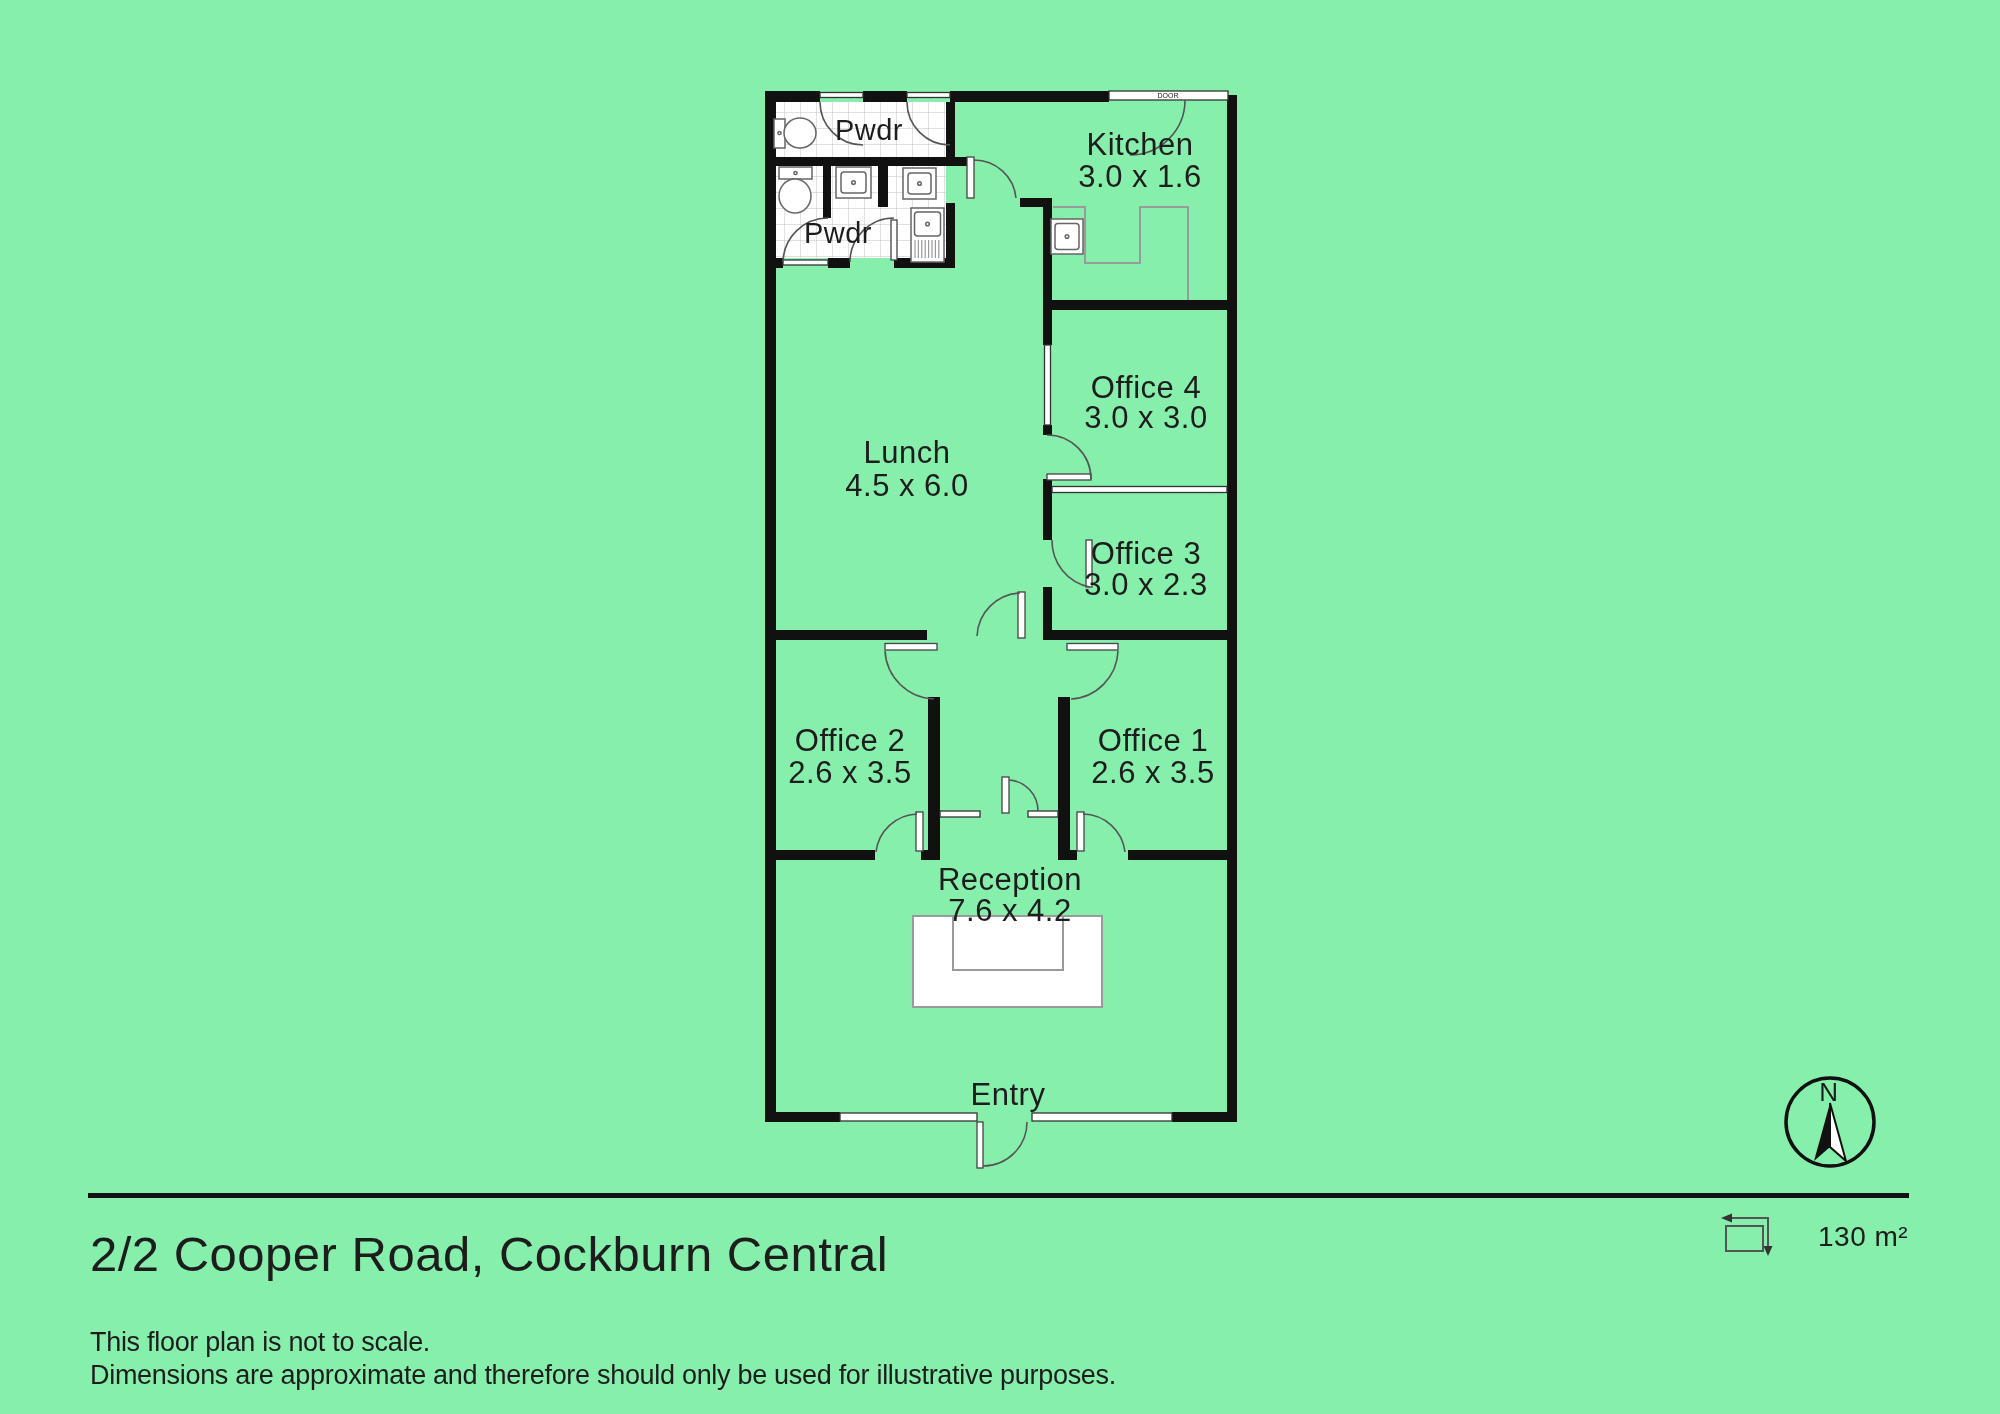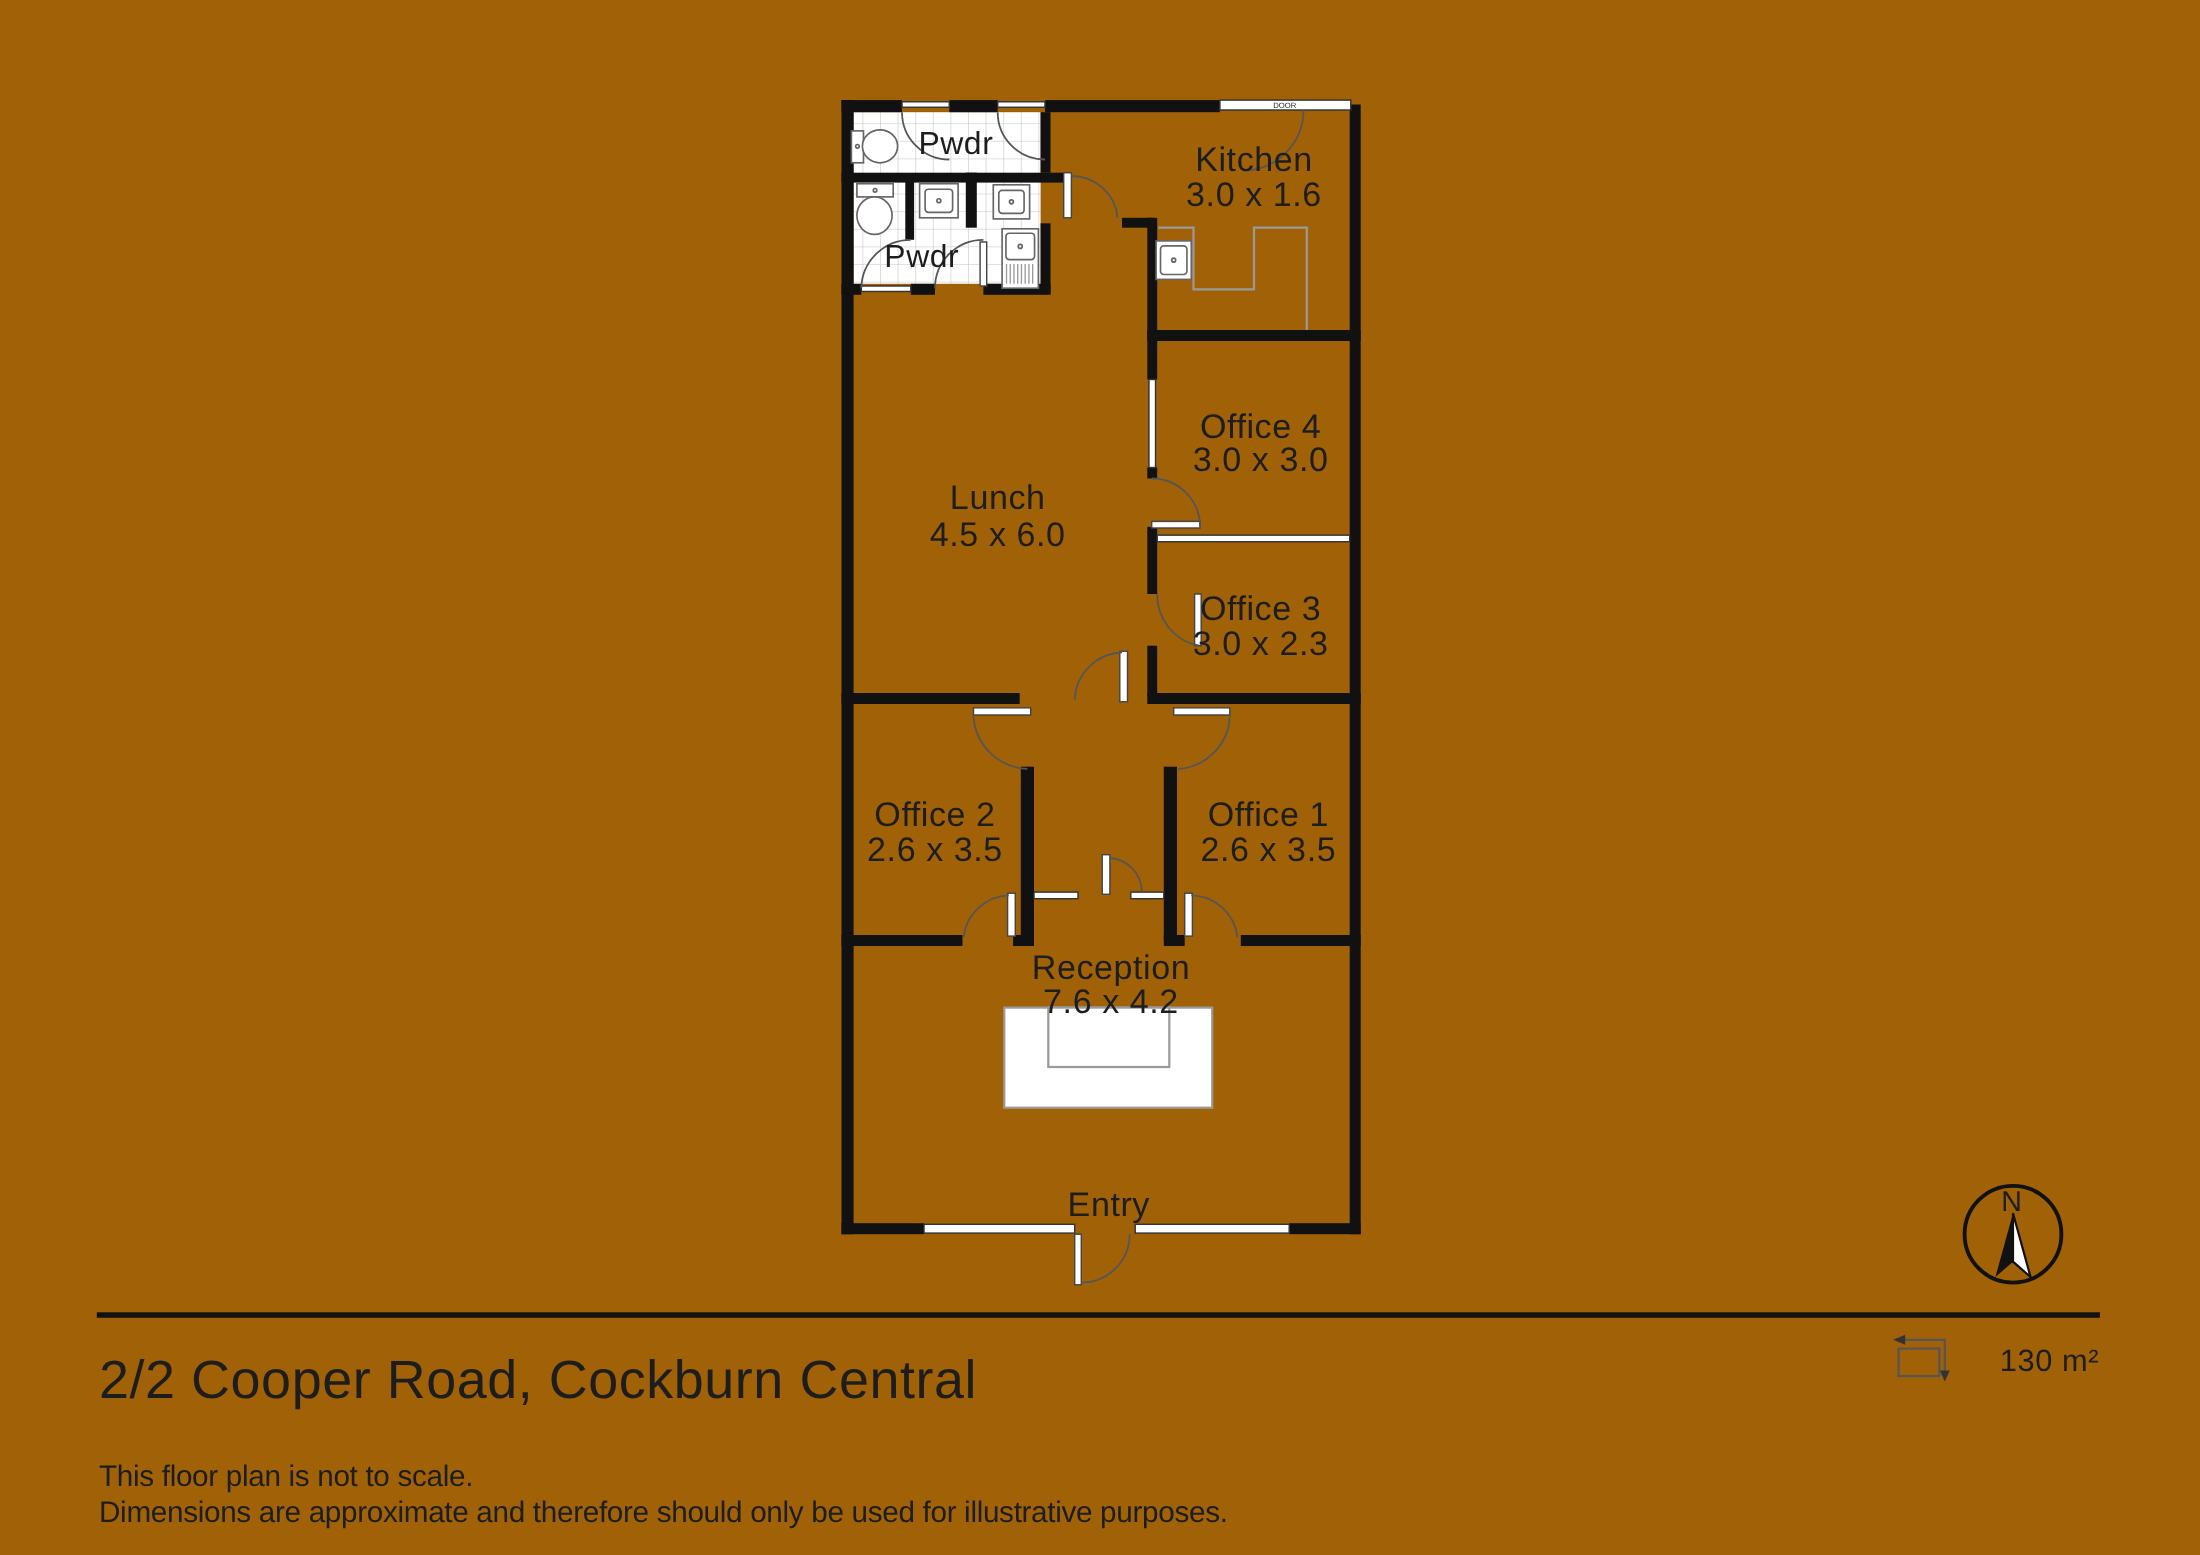--- a/index.html
+++ b/index.html
@@ -1,20 +1,20 @@
 <!DOCTYPE html>
 <html><head>
 <meta charset="utf-8">
 <style>
   html, body { margin: 0; padding: 0; background: #ffffff; }
   .stage {
     position: relative;
     width: 2000px;
     height: 1414px;
-    background: #a16207;
+    background: #86efac;
     font-family: "Liberation Sans", sans-serif;
     overflow: hidden;
   }
   svg { display: block; }
   text {
     fill: #1d1d1d;
     font-family: "Liberation Sans", sans-serif;
     letter-spacing: 0.5px;
   }
   .room-label { font-size: 31px; text-anchor: middle; }

